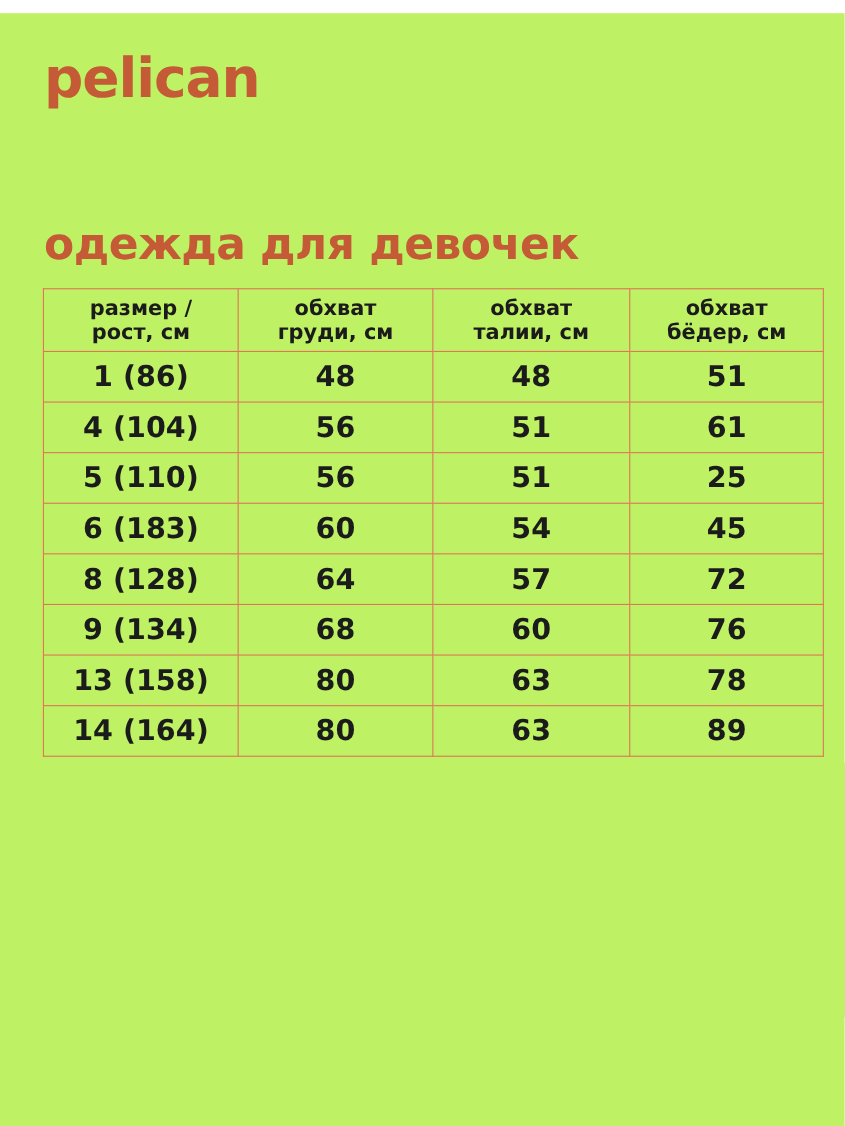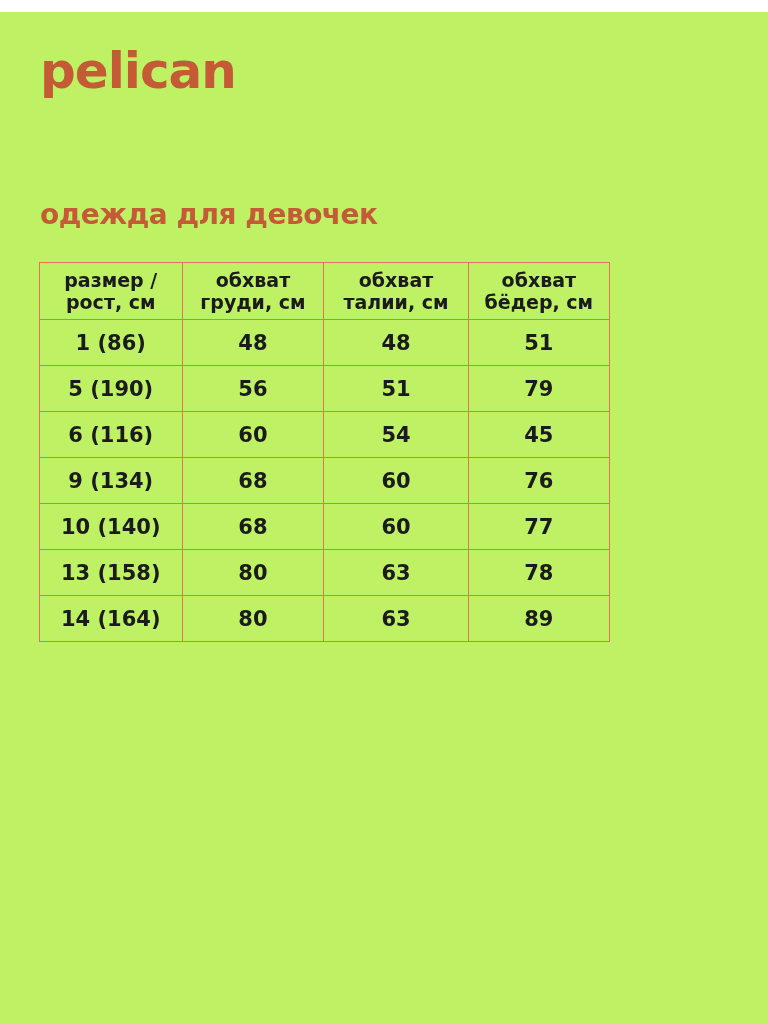--- a/index.html
+++ b/index.html
@@ -25,53 +25,53 @@
     font-size: 50px;
     font-weight: 800;
     letter-spacing: -1px;
     color: var(--accent);
     line-height: 1.1;
   }
   .title {
     position: absolute;
     left: 40px;
     top: 186px;
-    font-size: 28px;
+    font-size: 40px;
     font-weight: 800;
     letter-spacing: -0.5px;
     color: var(--accent);
     line-height: 1.2;
     text-align: right;
   }
   table.size-table {
     position: absolute;
     left: 39px;
     top: 250px;
-    width: 571px;
+    width: 710px;
     border-collapse: collapse;
     table-layout: fixed;
     text-align: center;
     color: var(--text);
   }
   table.size-table th,
   table.size-table td {
     border: 1.5px solid var(--table-border);
     font-weight: 700;
     vertical-align: middle;
     text-align: center;
   }
   table.size-table th {
     height: 57px;
     font-size: 19px;
     line-height: 1.18;
     white-space: pre-line;
   }
   table.size-table td {
     height: 46px;
-    font-size: 21px;
+    font-size: 26px;
   }
   table.size-table col.c0 { width: 25%; }
   table.size-table col.c1 { width: 24.9%; }
   table.size-table col.c2 { width: 25.3%; }
   table.size-table col.c3 { width: 24.8%; }
 </style>
 </head>
 <body>
 
 <div class="page">
@@ -100,42 +100,48 @@
       </tr>
     </thead>
     <tbody>
         <tr>
           <td>1 (86)</td>
           <td>48</td>
           <td>48</td>
           <td>51</td>
         </tr>
         <tr>
-          <td>5 (190)</td>
+          <td>4 (104)</td>
           <td>56</td>
           <td>51</td>
-          <td>79</td>
+          <td>61</td>
         </tr>
         <tr>
-          <td>6 (116)</td>
+          <td>5 (110)</td>
+          <td>56</td>
+          <td>51</td>
+          <td>25</td>
+        </tr>
+        <tr>
+          <td>6 (183)</td>
           <td>60</td>
           <td>54</td>
           <td>45</td>
+        </tr>
+        <tr>
+          <td>8 (128)</td>
+          <td>64</td>
+          <td>57</td>
+          <td>72</td>
         </tr>
         <tr>
           <td>9 (134)</td>
           <td>68</td>
           <td>60</td>
           <td>76</td>
-        </tr>
-        <tr>
-          <td>10 (140)</td>
-          <td>68</td>
-          <td>60</td>
-          <td>77</td>
         </tr>
         <tr>
           <td>13 (158)</td>
           <td>80</td>
           <td>63</td>
           <td>78</td>
         </tr>
         <tr>
           <td>14 (164)</td>
           <td>80</td>

